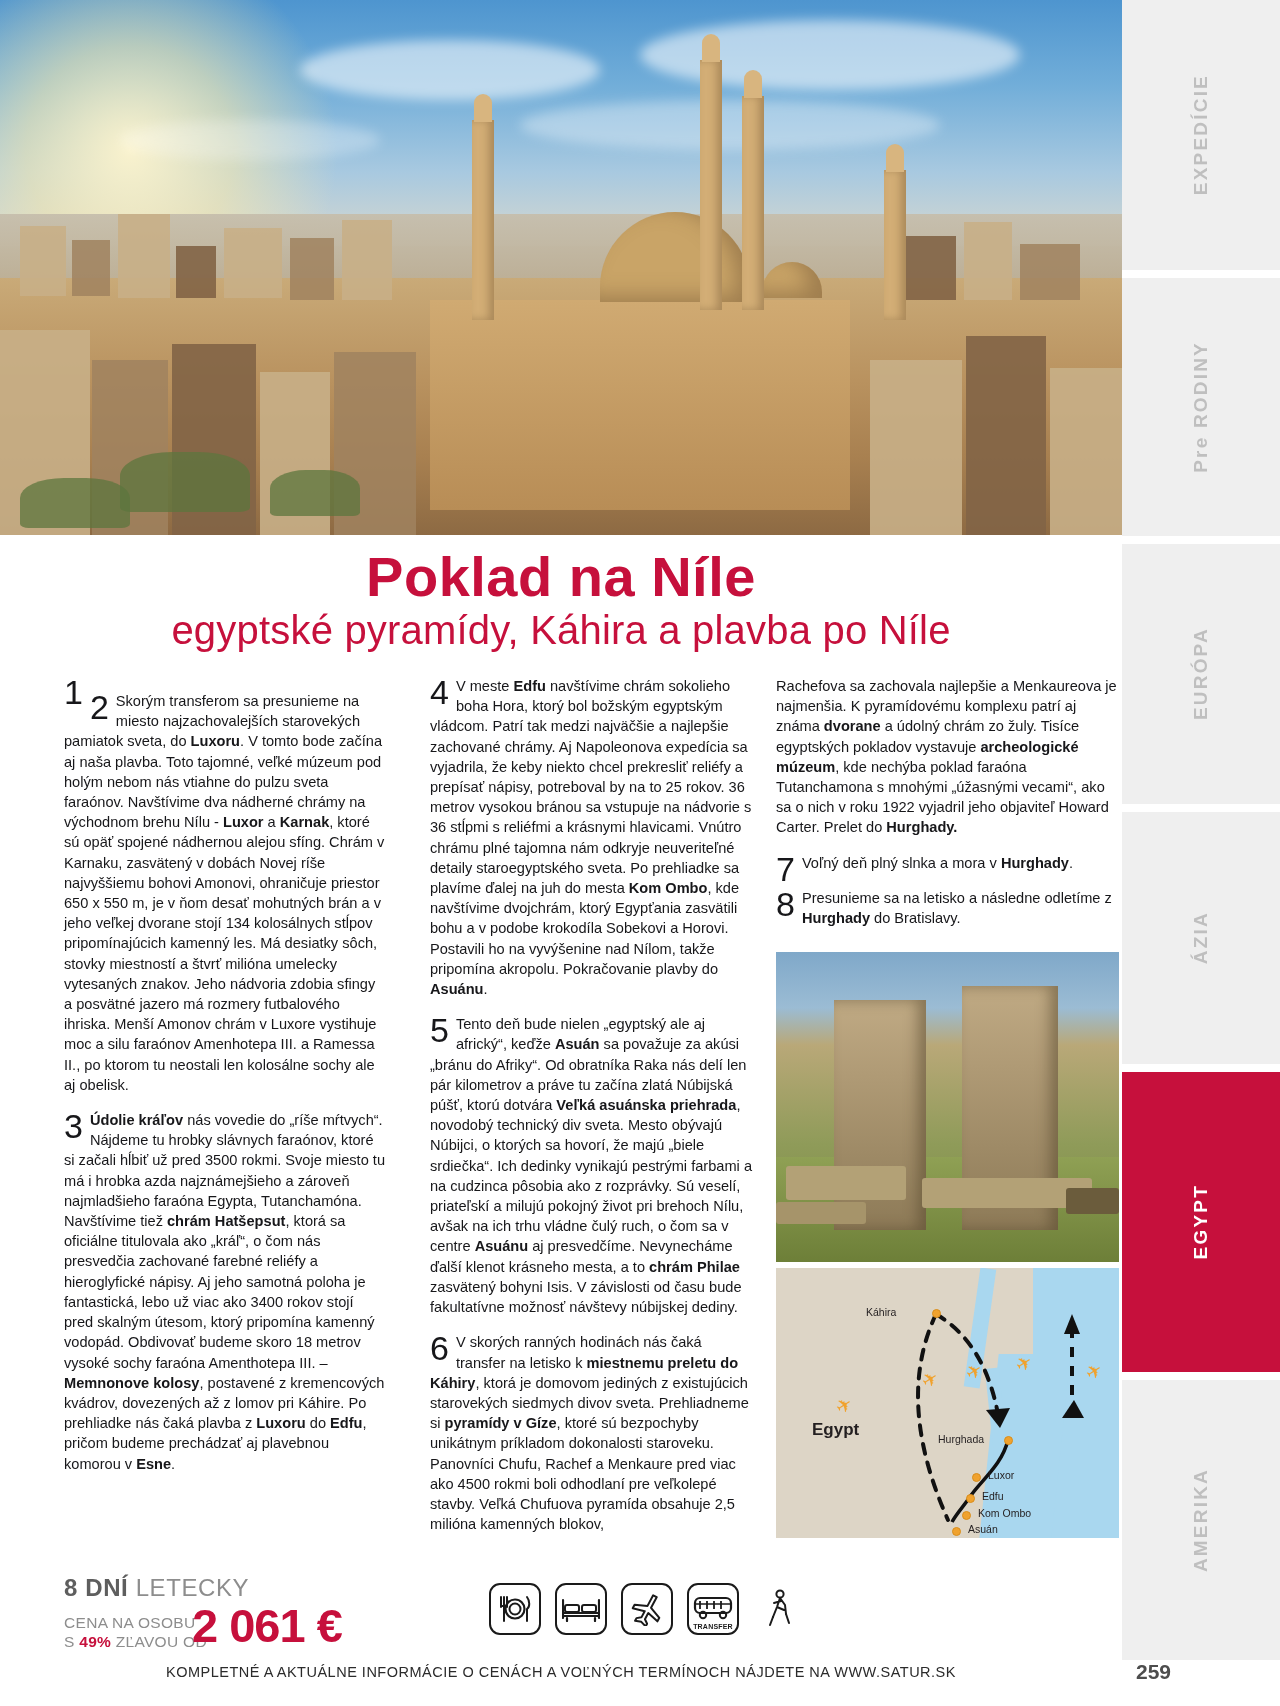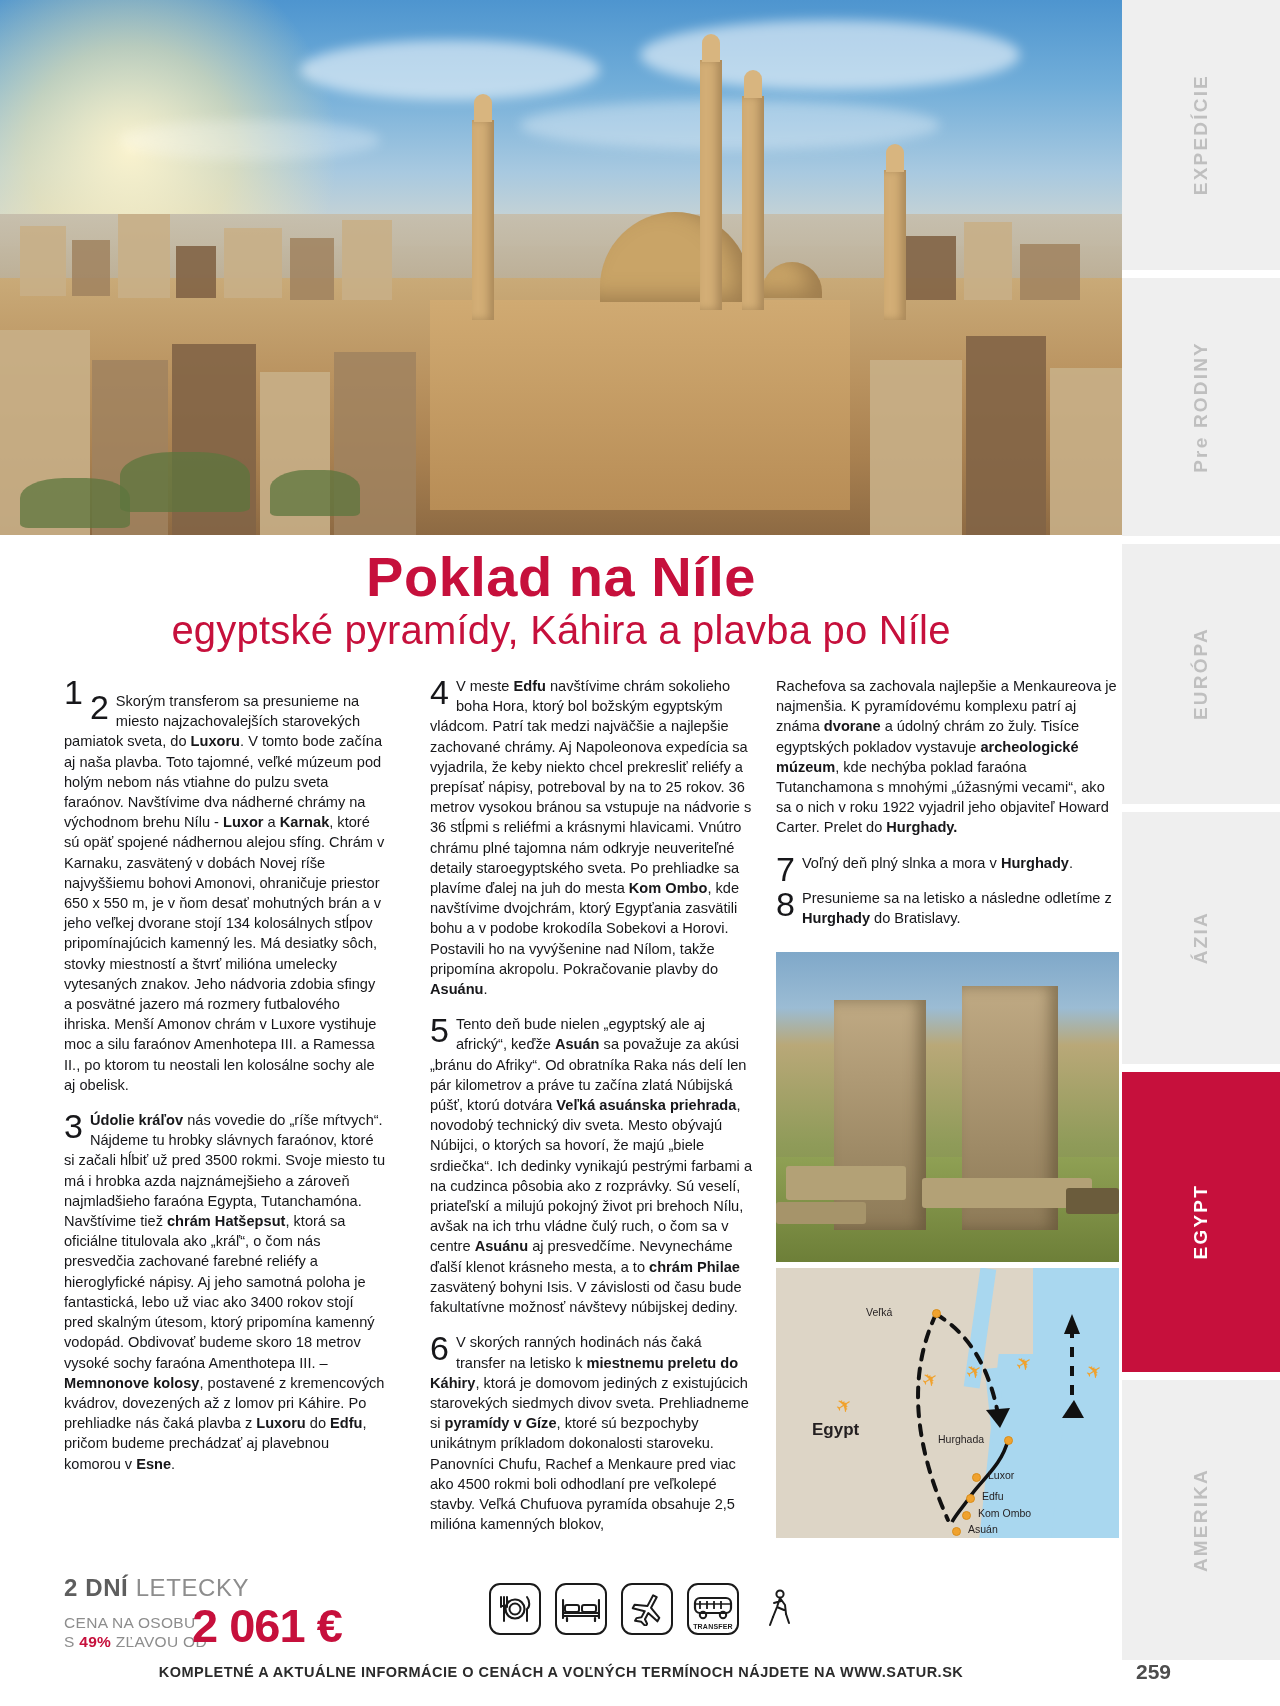--- a/index.html
+++ b/index.html
@@ -165,21 +165,21 @@
   }
   .ico svg { display:block; }
   .ico .tlabel {
     position:absolute; bottom:3px; left:0; width:100%; text-align:center;
     font-size:7px; font-weight:bold; letter-spacing:.2px; color:#1a1a1a;
   }
 
   
   .footer {
     position:absolute; left:0; top:1664px; width:1122px; text-align:center;
-    font-size:14.5px; letter-spacing:.5px; color:#2b2b2b;font-weight:bold;
+    font-size:14.5px; letter-spacing:.5px; color:#2b2b2b;
   }
   .pageno {
     position:absolute; right:26px; top:1660px; width:118px; text-align:left;
     font-size:21px; font-weight:bold; color:#4d4d4d;
   }
   .topmark {
     position:absolute; left:30px; top:18px; width:16px; height:10px;
   }
   .topmark i { display:block; height:2px; background:#333; margin-bottom:3px; }
 </style>
@@ -325,37 +325,37 @@
       <path d="M232 172 C 226 196, 208 210, 196 226 C 188 238, 180 246, 176 254" stroke="#111" stroke-width="3.5" fill="none"></path>
     </svg>
 
     <div class="dot" style="left:156px;top:41px;"></div>
     <div class="dot" style="left:228px;top:168px;"></div>
     <div class="dot" style="left:196px;top:205px;"></div>
     <div class="dot" style="left:190px;top:226px;"></div>
     <div class="dot" style="left:186px;top:243px;"></div>
     <div class="dot" style="left:176px;top:259px;"></div>
 
-    <div class="maplabel" style="left:90px;top:38px;">Veľká</div>
+    <div class="maplabel" style="left:90px;top:38px;">Káhira</div>
     <div class="maplabel" style="left:162px;top:165px;">Hurghada</div>
     <div class="maplabel" style="left:212px;top:201px;">Luxor</div>
     <div class="maplabel" style="left:206px;top:222px;">Edfu</div>
     <div class="maplabel" style="left:202px;top:239px;">Kom Ombo</div>
     <div class="maplabel" style="left:192px;top:255px;">Asuán</div>
     <div class="maplabel country" style="left:36px;top:152px;">Egypt</div>
 
     <div class="plane" style="left:60px;top:126px;">✈</div>
     <div class="plane" style="left:146px;top:100px;">✈</div>
     <div class="plane" style="left:190px;top:92px;">✈</div>
     <div class="plane" style="left:240px;top:84px;">✈</div>
     <div class="plane" style="left:310px;top:92px;">✈</div>
   </div>
 
   <div class="days">
-    <b>2 DNÍ</b>
+    <b>8 DNÍ</b>
     <span>LETECKY</span>
   </div>
   <div class="price-label">
     <div>CENA NA OSOBU</div>
     <div><span>S </span><b>49%</b><span> ZĽAVOU OD</span></div>
   </div>
   <div class="price">2 061 €</div>
 
   <div class="icons">
     <div class="ico">

